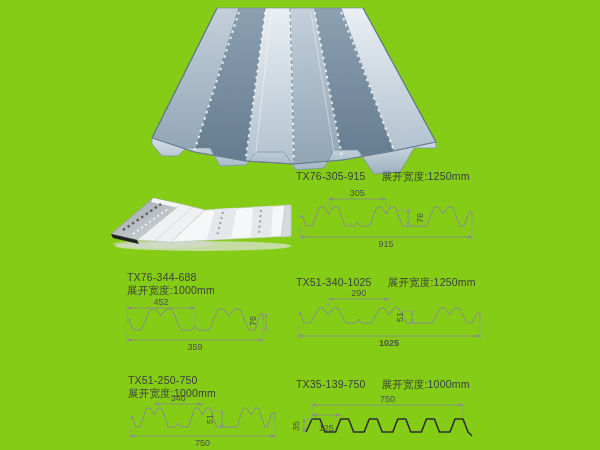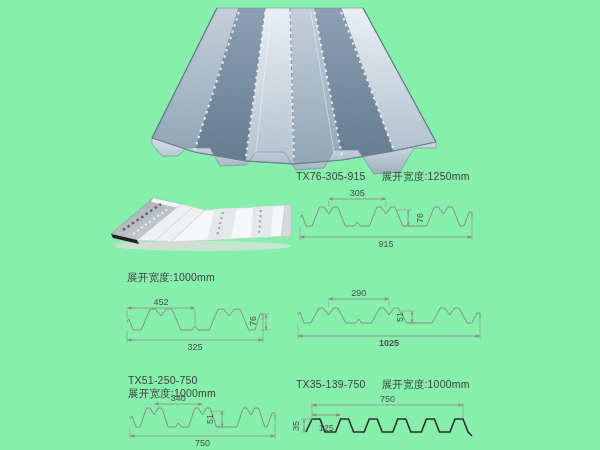--- a/index.html
+++ b/index.html
@@ -1,16 +1,16 @@
 <!DOCTYPE html>
 <html><head>
 <meta charset="utf-8">
 <style>
   html,body{margin:0;padding:0;background:#fff;}
-  .canvas{position:relative;width:600px;height:450px;background:#86efac;overflow:hidden;
+  .canvas{position:relative;width:600px;height:450px;background:#84cc16;overflow:hidden;
           font-family:"Liberation Sans",sans-serif;}
   .photo{position:absolute;}
   .diagram{position:absolute;}
   .dwg{position:absolute;left:0;overflow:visible;}
   .dtitle{position:absolute;left:0;top:0;font-size:10.5px;color:#3d3d3d;white-space:nowrap;
           letter-spacing:.2px;line-height:13px;}
   .dtitle.one span.model{margin-right:13px;}
   .dtitle.two span{display:block;}
   .dimlabel{position:absolute;width:40px;text-align:center;font-size:9px;color:#4f4f4f;
             line-height:10px;pointer-events:none;}
@@ -121,20 +121,21 @@
         <polygon points="4,51 8.4,49.328 8.4,52.672" fill="#8c8c8c"></polygon>
         <polygon points="176,51 171.6,49.328 171.6,52.672" fill="#8c8c8c"></polygon>
       </svg>
     <span class="dimlabel top" style="left: 41.3333px; top: 18px;">305</span>
     <span class="dimlabel rot" style="left: 109.127px; top: 43px;">76</span>
     <span class="dimlabel bot" style="left: 70px; top: 69px;">915</span>
   </div>
 
   <div class="diagram" id="dg1" style="left:112px;top:271px;width:204px;height:98px">
     <div class="dtitle two" style="left:15px">
+      <span class="model">TX76-344-688</span>
       <span>展开宽度:1000mm</span>
     </div>
     <svg class="dwg" width="204" height="62" viewBox="0 0 204 62" style="top: 30px;">
         <path d="M 15 21 L 17 18 L 21 29 L 29.28 29 L 36.7736 11 L 38.5342016 8 L 43.375856 8 L 45.576608 11 L 46.065664 11 L 49 15 L 51.934336 11 L 52.423392 11 L 54.624144 8 L 59.4657984 8 L 61.2264 11 L 68.72 29 L 80 29 L 83 25 L 86 29 L 97.28 29 L 104.7736 11 L 106.5342016 8 L 111.375856 8 L 113.57660800000001 11 L 114.065664 11 L 117 15 L 119.934336 11 L 120.423392 11 L 122.62414400000002 8 L 127.46579840000001 8 L 129.2264 11 L 136.72 29 L 143 29 L 148 13 L 151 13 L 151 19" fill="none" stroke="#8a8a8a" stroke-width="1" stroke-linejoin="round"></path>
         <line x1="15" y1="9" x2="15" y2="18" stroke="#999" stroke-width="0.7"></line>
         <line x1="83" y1="9" x2="83" y2="24" stroke="#999" stroke-width="0.7"></line>
         <line x1="149" y1="13" x2="157" y2="13" stroke="#999" stroke-width="0.7"></line>
         <line x1="149" y1="29" x2="157" y2="29" stroke="#999" stroke-width="0.7"></line>
         <line x1="154" y1="13" x2="154" y2="29" stroke="#8c8c8c" stroke-width="0.8"></line>
         <polygon points="154,13 152.708,16.4 155.292,16.4" fill="#8c8c8c"></polygon>
@@ -143,24 +144,28 @@
         <polygon points="15,7 19.4,5.327999999999999 19.4,8.672" fill="#8c8c8c"></polygon>
         <polygon points="83,7 78.6,5.327999999999999 78.6,8.672" fill="#8c8c8c"></polygon>
         <line x1="15" y1="30" x2="15" y2="42" stroke="#999" stroke-width="0.7"></line>
         <line x1="151" y1="19" x2="151" y2="42" stroke="#999" stroke-width="0.7"></line>
         <line x1="15" y1="39" x2="151" y2="39" stroke="#8c8c8c" stroke-width="0.8"></line>
         <polygon points="15,39 19.4,37.328 19.4,40.672" fill="#8c8c8c"></polygon>
         <polygon points="151,39 146.6,37.328 146.6,40.672" fill="#8c8c8c"></polygon>
       </svg>
     <span class="dimlabel top" style="left: 29px; top: 26px;">452</span>
     <span class="dimlabel rot" style="left: 126px; top: 45px;">76</span>
-    <span class="dimlabel bot" style="left: 63px; top: 71px;">325</span>
+    <span class="dimlabel bot" style="left: 63px; top: 71px;">359</span>
   </div>
 
   <div class="diagram" id="dg2" style="left:296px;top:276px;width:224px;height:90px">
+    <div class="dtitle one">
+      <span class="model">TX51-340-1025</span>
+      <span>展开宽度:1250mm</span>
+    </div>
     <svg class="dwg" width="224" height="70" viewBox="0 0 224 70" style="top: 16px;">
         <path d="M 2 23 L 4 20 L 8 31 L 14.739999999999998 31 L 21.425466666666665 19 L 22.996199466666663 16 L 27.315714666666665 16 L 29.279130666666664 19 L 29.715445333333328 19 L 32.33333333333333 23 L 34.95122133333333 19 L 35.387536 19 L 37.35095199999999 16 L 41.67046719999999 16 L 43.24119999999999 19 L 49.92666666666666 31 L 59.666666666666664 31 L 62.666666666666664 27 L 65.66666666666666 31 L 75.40666666666667 31 L 82.09213333333334 19 L 83.66286613333334 16 L 87.98238133333334 16 L 89.94579733333333 19 L 90.382112 19 L 93 23 L 95.617888 19 L 96.05420266666667 19 L 98.01761866666666 16 L 102.33713386666666 16 L 103.90786666666666 19 L 110.59333333333333 31 L 136.07333333333332 31 L 142.75879999999998 19 L 144.32953279999998 16 L 148.64904799999996 16 L 150.612464 19 L 151.04877866666666 19 L 153.66666666666666 23 L 156.28455466666665 19 L 156.72086933333333 19 L 158.68428533333335 16 L 163.00380053333333 16 L 164.57453333333333 19 L 171.26 31 L 176 31 L 181 21 L 184 21 L 184 27" fill="none" stroke="#8a8a8a" stroke-width="1" stroke-linejoin="round"></path>
         <line x1="32.33333333333333" y1="9" x2="32.33333333333333" y2="15" stroke="#999" stroke-width="0.7"></line>
         <line x1="93" y1="9" x2="93" y2="15" stroke="#999" stroke-width="0.7"></line>
         <line x1="104.90786666666666" y1="19" x2="119.09333333333333" y2="19" stroke="#999" stroke-width="0.7"></line>
         <line x1="111.59333333333333" y1="31" x2="119.09333333333333" y2="31" stroke="#999" stroke-width="0.7"></line>
         <line x1="116.09333333333333" y1="19" x2="116.09333333333333" y2="31" stroke="#8c8c8c" stroke-width="0.8"></line>
         <polygon points="116.09333333333333,19 114.80133333333333,22.4 117.38533333333334,22.4" fill="#8c8c8c"></polygon>
         <polygon points="116.09333333333333,31 114.80133333333333,27.6 117.38533333333334,27.6" fill="#8c8c8c"></polygon>
         <line x1="32.33333333333333" y1="7" x2="93" y2="7" stroke="#8c8c8c" stroke-width="0.8"></line>

